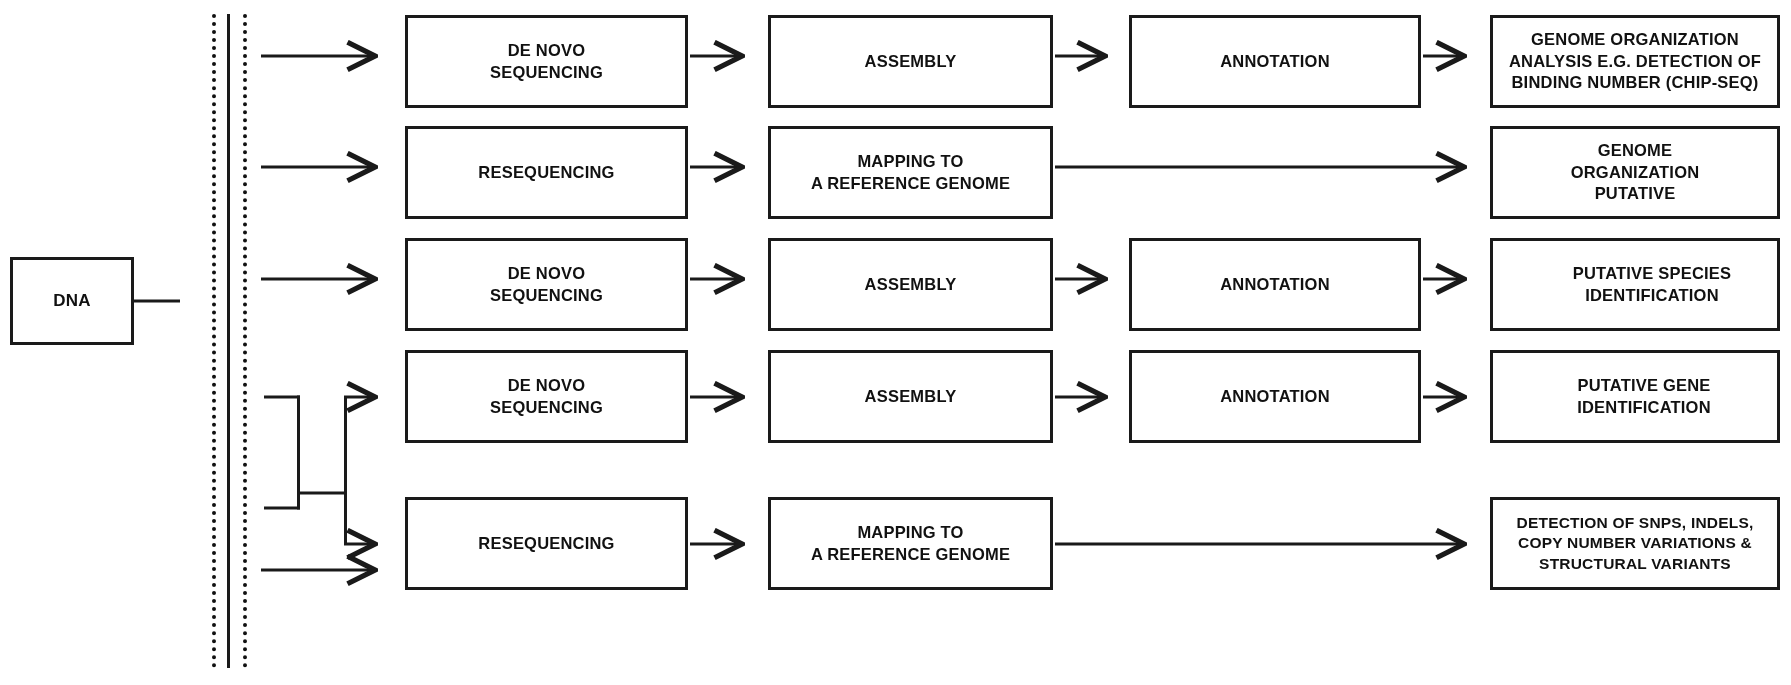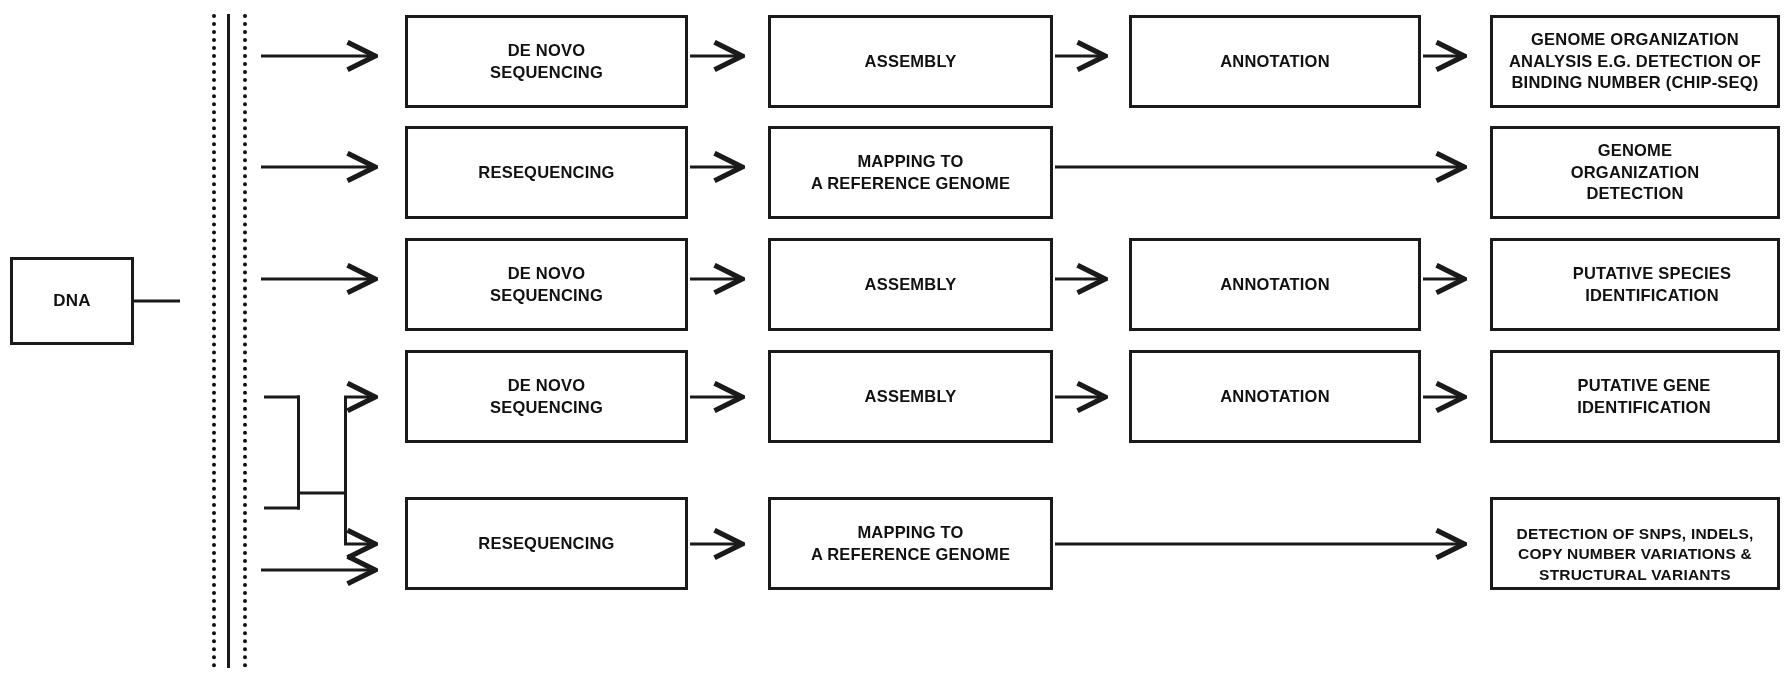--- a/index.html
+++ b/index.html
@@ -94,21 +94,21 @@
   <div class="box f16" style="left:405px; top:126px; width:283px; height:93px;">
     <span class="box-label">RESEQUENCING</span>
   </div>
   <div class="box f16" style="left:768px; top:126px; width:285px; height:93px;">
     <span class="box-label">MAPPING TO
 A REFERENCE GENOME</span>
   </div>
   <div class="box f16" style="left:1490px; top:126px; width:290px; height:93px;">
     <span class="box-label">GENOME
 ORGANIZATION
-DETECTION</span>
+PUTATIVE</span>
   </div>
 
   <div class="box f16" style="left:405px; top:238px; width:283px; height:93px;">
     <span class="box-label">DE NOVO
 SEQUENCING</span>
   </div>
   <div class="box f16" style="left:768px; top:238px; width:285px; height:93px;">
     <span class="box-label">ASSEMBLY</span>
   </div>
   <div class="box f16" style="left:1129px; top:238px; width:292px; height:93px;">
@@ -134,21 +134,21 @@
 IDENTIFICATION</span>
   </div>
 
   <div class="box f16" style="left:405px; top:497px; width:283px; height:93px;">
     <span class="box-label">RESEQUENCING</span>
   </div>
   <div class="box f16" style="left:768px; top:497px; width:285px; height:93px;">
     <span class="box-label">MAPPING TO
 A REFERENCE GENOME</span>
   </div>
-  <div class="box f15" style="left:1490px; top:497px; width:290px; height:93px;align-items:flex-end;">
+  <div class="box f15" style="left:1490px; top:497px; width:290px; height:93px;">
     <span class="box-label">DETECTION OF SNPS, INDELS,
 COPY NUMBER VARIATIONS &amp;
 STRUCTURAL VARIANTS</span>
   </div>
 
   <svg id="wires" viewBox="0 0 1791 685" width="1791" height="685">
     <defs>
       <marker id="ah" viewBox="0 0 12 12" refX="11" refY="6" markerWidth="11" markerHeight="11" orient="auto-start-reverse">
         <path d="M 1 1 L 11 6 L 1 11" fill="none" stroke="#1a1a1a" stroke-width="1.9" stroke-linecap="butt" stroke-linejoin="miter"></path>
       </marker>

